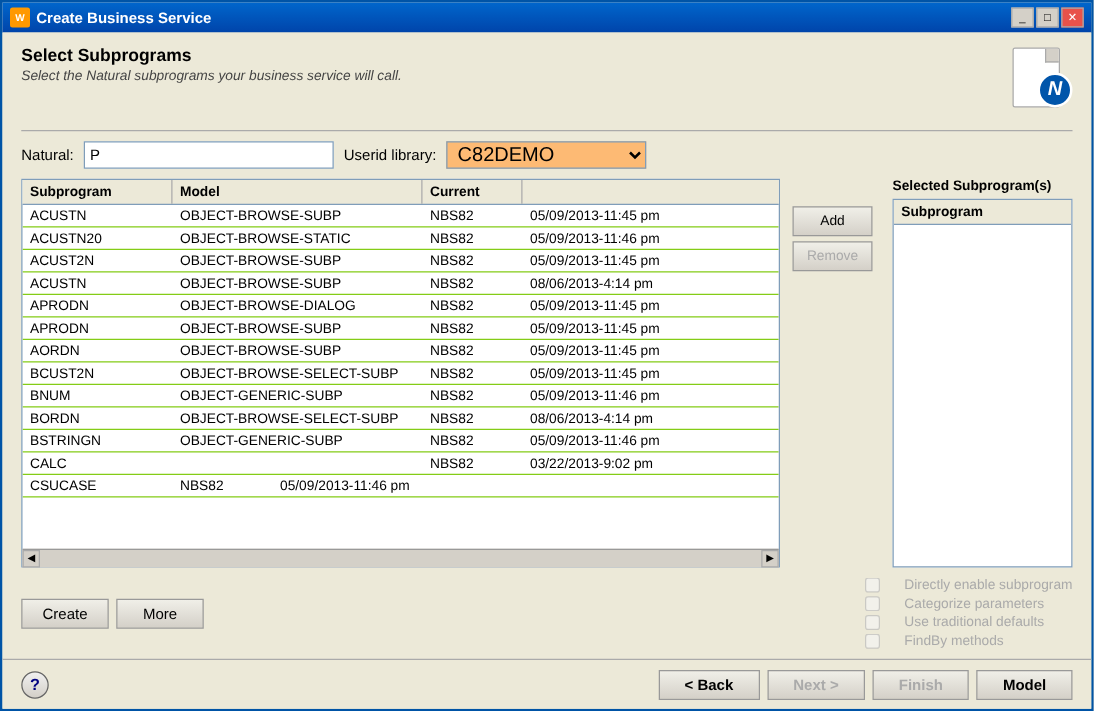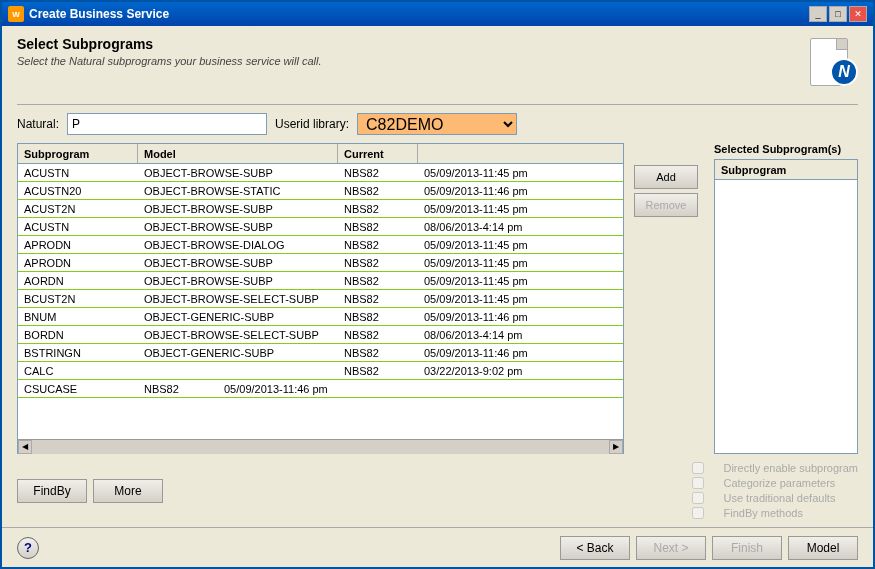--- a/index.html
+++ b/index.html
@@ -331,24 +331,25 @@
       display: flex;
       gap: 6px;
     }
     .nav-btn {
       height: 24px;
       min-width: 70px;
       border: 1px solid #999;
       background: linear-gradient(to bottom, #f0efe8, #d4d0c8);
       font-size: 12px;
       cursor: pointer;
-      padding: 0 10px;
-      display: flex;
-      align-items: center;
-      justify-content: center;
+      padding: 0 20px;
+      display: flex;
+      align-items: center;
+      justify-content: center;
+      font-weight: bold;
     }
     .nav-btn.disabled { color: #aaa; cursor: default; }
     .horizontal-scrollbar {
       height: 14px;
       background: #d4d0c8;
       border-top: 1px solid #999;
       display: flex;
       align-items: center;
     }
     .scroll-arrow {
@@ -526,21 +527,21 @@
 
       <div class="right-panel">
         <span class="right-panel-label">Selected Subprogram(s)</span>
         <div class="selected-list">
           <div class="selected-list-header">Subprogram</div>
         </div>
       </div>
     </div>
 
     <div class="bottom-section">
-      <button class="bottom-btn">FindBy</button>
+      <button class="bottom-btn">Create</button>
       <button class="bottom-btn">More</button>
       <div class="checkbox-section">
         <div class="checkbox-row disabled-text">
           <input type="checkbox" disabled="" style="">
           <span>Directly enable subprogram</span>
         </div>
         <div class="checkbox-row disabled-text">
           <input type="checkbox" disabled="" style="">
           <span>Categorize parameters</span>
         </div>

